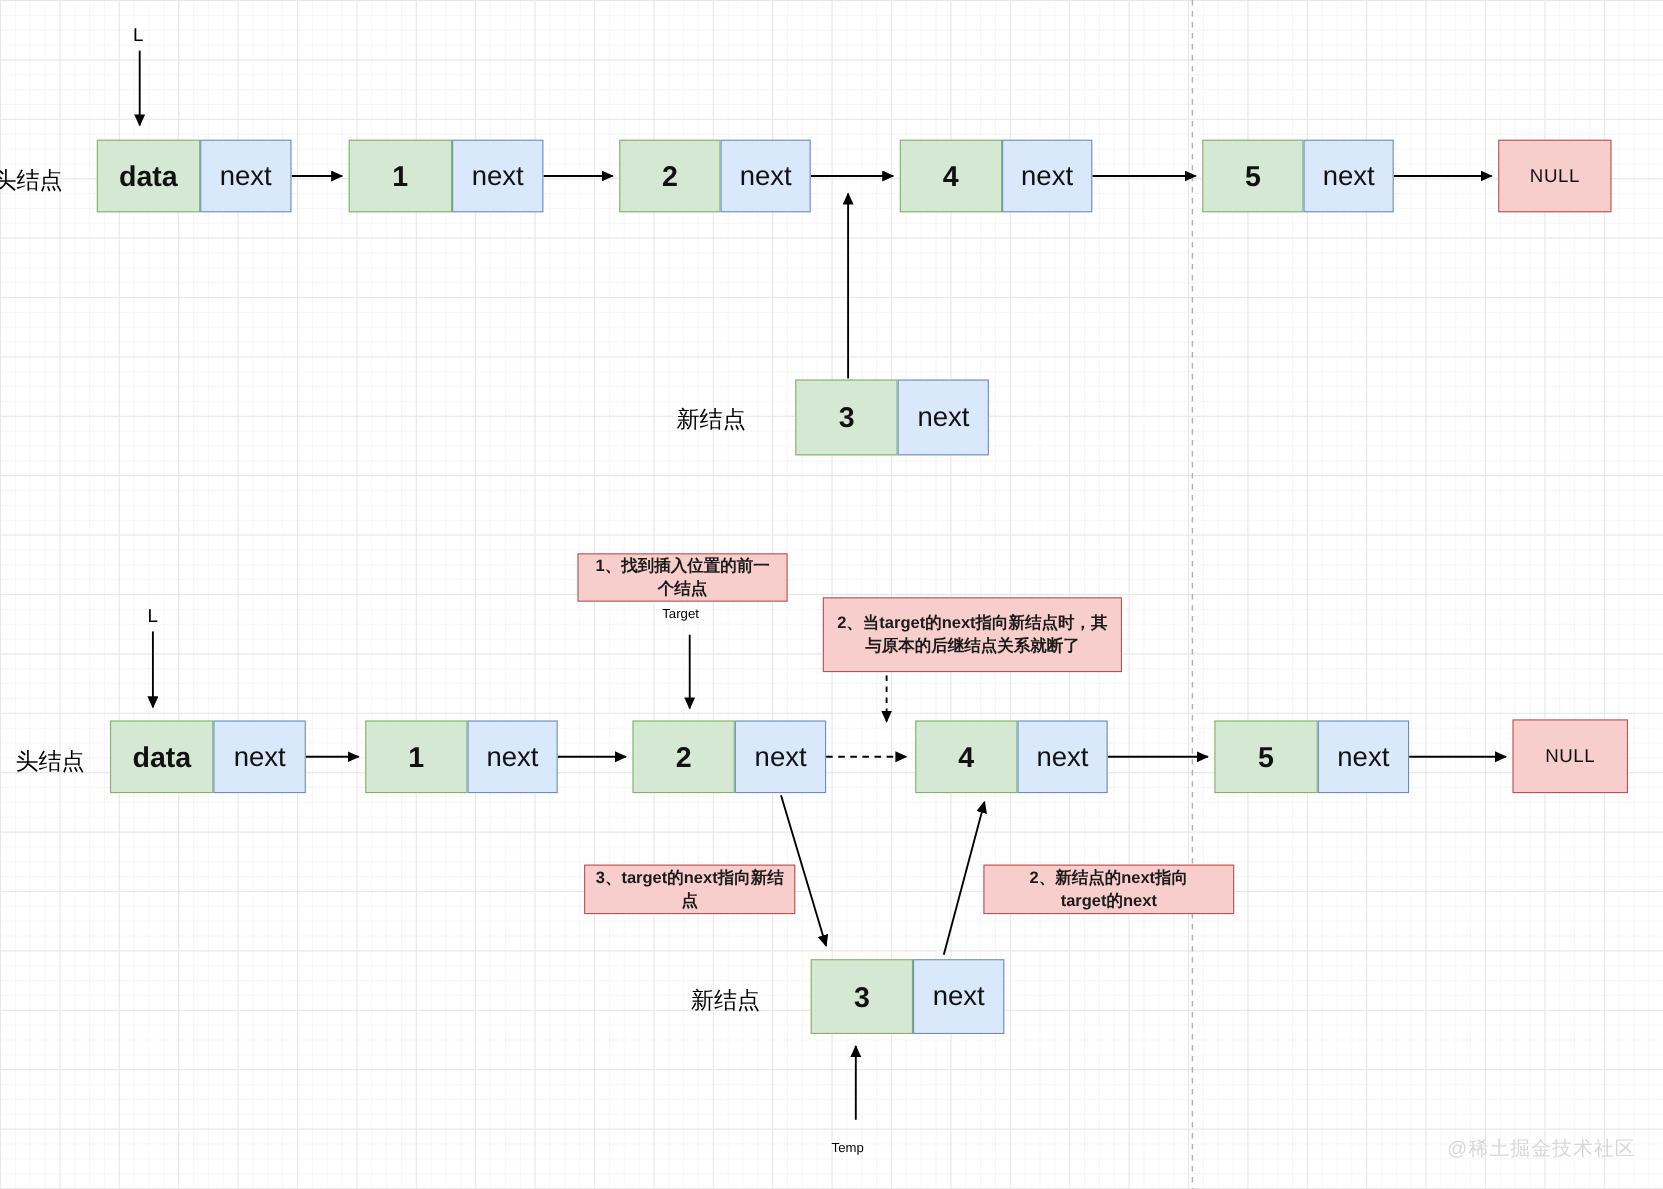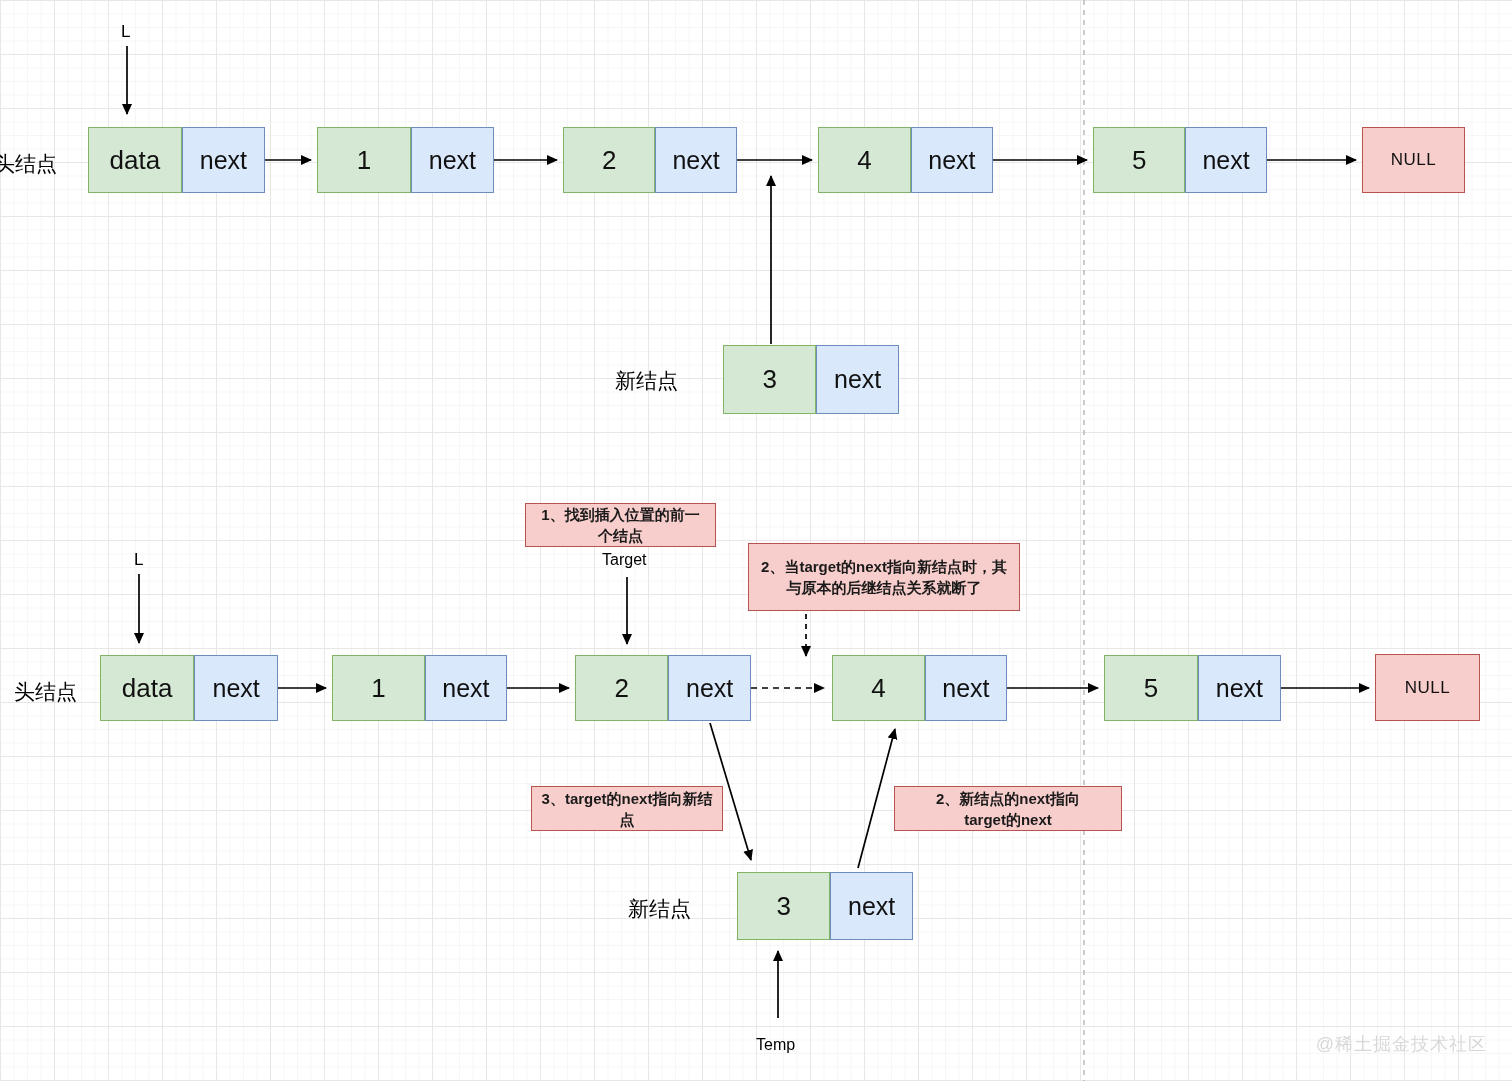--- a/index.html
+++ b/index.html
@@ -20,33 +20,33 @@
     background-size:54px 54px,54px 54px,13.5px 13.5px,13.5px 13.5px;
   }
   .arrows{position:absolute;left:0;top:0;width:1512px;height:1081px;pointer-events:none;}
   .node{
     position:absolute;display:flex;box-sizing:border-box;
   }
   .cell{
     box-sizing:border-box;display:flex;align-items:center;justify-content:center;
     font-size:26px;color:#111;height:100%;
   }
-  .cell.green{background:#d5e8d4;border:1.5px solid #82b366;width:53%;}
+  .cell.green{background:#d5e8d4;border:1.5px solid #82b366;width:53%;font-weight:bold;}
   .cell.blue{background:#dae8fc;border:1.5px solid #6c8ebf;width:47%;font-size:25px;}
   .nullbox{
     position:absolute;box-sizing:border-box;
     background:#f2b8b6;background:#f8cecc;border:1.5px solid #b85450;
     display:flex;align-items:center;justify-content:center;
     font-size:17px;letter-spacing:.5px;color:#111;
   }
   .cnlabel{
     position:absolute;font-size:21px;color:#000;white-space:nowrap;
   }
   .smlabel{
-    position:absolute;font-size:16px;color:#000;white-space:nowrap;
+    position:absolute;font-size:12px;color:#000;white-space:nowrap;
   }
   .annot{
     position:absolute;box-sizing:border-box;
     background:#f8cecc;border:1.5px solid #b85450;
     color:#1a1a1a;font-size:15px;font-weight:700;line-height:1.4;
     display:flex;align-items:center;justify-content:center;text-align:center;
     white-space:pre-line;padding:2px 6px;
   }
   .watermark{
     position:absolute;right:25px;bottom:25px;

